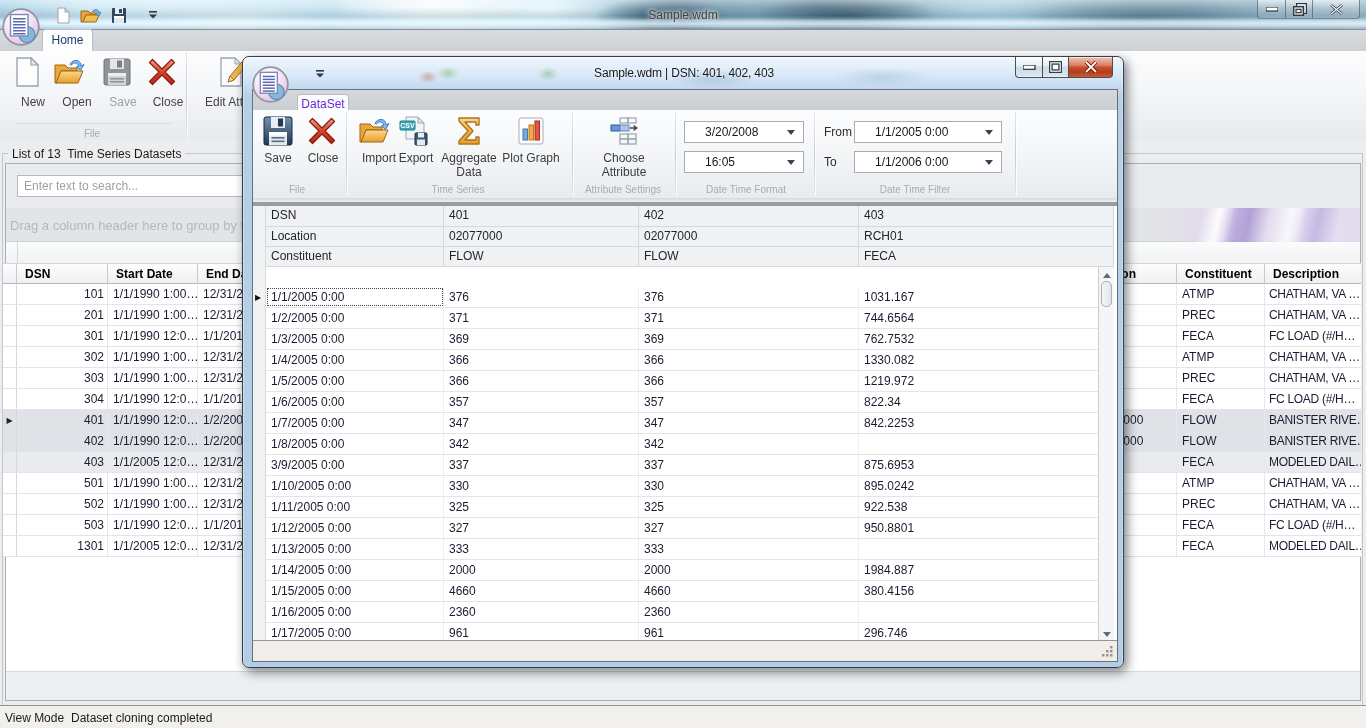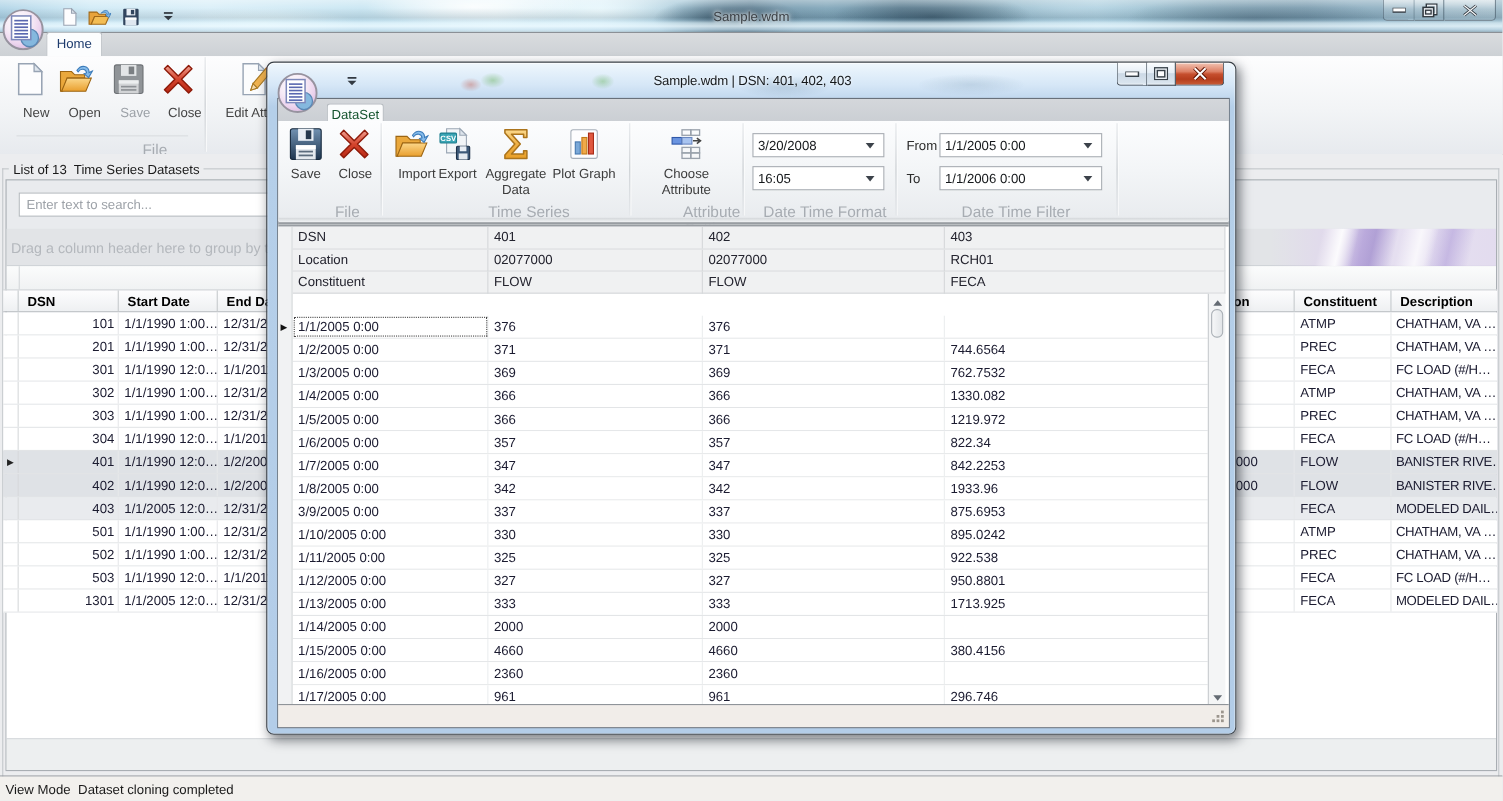--- a/index.html
+++ b/index.html
@@ -29,21 +29,21 @@
 #mwb .b2{width:27px}
 #mwb .b3{width:47px;border-radius:0 0 4px 0}
 
 #tabstrip{position:absolute;left:0;top:29px;width:1366px;height:22px;background:linear-gradient(180deg,#d9dcdf,#cdd1d5);border-top:1px solid #8b9096}
 #hometab{position:absolute;left:42px;top:29px;width:51px;height:22px;background:#fcfdfe;border:1px solid #b9bec3;border-bottom:none;border-radius:3px 3px 0 0;color:#1e3c6e;text-align:center;line-height:21px;z-index:2}
 #ribbon{position:absolute;left:0;top:51px;width:1366px;height:89px;background:linear-gradient(180deg,#fdfdfe,#f2f4f6 55%,#e7eaee)}
 #ribbon .rbline{position:absolute;left:0;top:89px;width:1366px;height:1px;background:#b6babf}
 #ribbon .rbshade{position:absolute;left:0;top:90px;width:1366px;height:6px;background:linear-gradient(180deg,#fafbfc,#eff1f3)}
 .rlabel{position:absolute;top:44px;width:60px;text-align:center;color:#444;font-size:12px}
 .rlabel2{position:absolute;top:44px;text-align:center;color:#444;font-size:12px}
-.glabel{position:absolute;color:#a7acb2;font-size:14px;text-align:right}
+.glabel{position:absolute;color:#a7acb2;font-size:10px;text-align:center}
 .gsep{position:absolute;top:1px;width:1px;height:86px;background:linear-gradient(180deg,#e3e6e9,#c9cdd1 50%,#e3e6e9);box-shadow:1px 0 0 rgba(255,255,255,.8)}
 .icon32{position:absolute;width:32px;height:32px}
 
 #client{position:absolute;left:0;top:140px;width:1366px;height:566px;background:#ecedef}
 #gcaption{position:absolute;left:8px;top:7px;color:#1a1a1a;font-size:12px;background:#ecedef;padding:0 4px;z-index:2}
 #gbox{position:absolute;left:2px;top:13px;width:1361px;height:566px;border:1px solid #c3c7cb;border-bottom:none}
 #gpanel{position:absolute;left:5px;top:23px;width:1356px;height:538px;border:1px solid #a9aeb3;background:#e9ebee}
 #search{position:absolute;left:17px;top:175px;width:1078px;height:22px;background:#fff;border:1px solid #b4b9be;color:#9da2a8;line-height:20px;padding-left:6px;z-index:1}
 #gband{position:absolute;left:6px;top:208px;width:1354px;height:34px;background:#e2e4e7;border-bottom:1px solid #cfd2d6}
 #gbandtxt{position:absolute;left:4px;top:10px;color:#b4b8bd;font-size:13px}
@@ -85,26 +85,26 @@
 #ctitletxt{position:absolute;left:341px;top:9px;width:200px;letter-spacing:-.15px;text-align:center;color:#15181b;font-size:12px;z-index:3;white-space:nowrap;text-shadow:0 0 3px rgba(255,255,255,.9)}
 #cwb{position:absolute;left:772px;top:0;display:flex;z-index:4;height:21px}
 .cwbtn{height:21px;border:1px solid #464f58;border-top:none;display:flex;align-items:center;justify-content:center;background:linear-gradient(180deg,#fafcfe,#e6eef6 45%,#ccd9e6 50%,#dce6ef);box-shadow:inset 0 1px 0 rgba(255,255,255,.9),inset 0 -1px 0 rgba(255,255,255,.4)}
 .cwbtn+.cwbtn{border-left:none}
 #cwb .b1{width:28px;border-radius:0 0 0 4px}
 #cwb .b2{width:26px}
 #cwb .b3{width:44px;border-radius:0 0 4px 0;background:linear-gradient(180deg,#f2c4b4,#dd8166 40%,#c64f2e 52%,#b53d1d 75%,#c85c36);box-shadow:inset 0 1px 0 rgba(255,255,255,.65)}
 
 #cclient{position:absolute;left:10px;top:33px;width:864px;height:571px;background:#eceef0;box-shadow:0 0 0 1px #68707a}
 #ctabstrip{position:absolute;left:0;top:0;width:864px;height:20px;background:linear-gradient(180deg,#d4d7db,#cbcfd4)}
-#ctab{position:absolute;left:44px;top:4px;width:52px;height:18px;background:#fbfcfd;border:1px solid #b6bbc0;border-bottom:none;border-radius:3px 3px 0 0;color:#14532d;text-align:center;line-height:18px}
+#ctab{position:absolute;left:44px;top:4px;width:52px;height:18px;background:#fbfcfd;border:1px solid #b6bbc0;border-bottom:none;border-radius:3px 3px 0 0;color:#6d28d9;text-align:center;line-height:18px}
 #cribbon{position:absolute;left:0;top:20px;width:864px;height:91px;background:linear-gradient(180deg,#fcfdfe,#f3f5f7 50%,#e8ebee)}
 #cribbon .rbline{position:absolute;left:0;top:88px;width:864px;height:3px;background:linear-gradient(180deg,#d4d7da,#e9ecee)}
 .crlabel{position:absolute;top:41px;text-align:center;color:#3c3c3c;font-size:12px;line-height:14px}
 .cgsep{position:absolute;top:2px;width:1px;height:84px;background:linear-gradient(180deg,#e4e7ea,#c8ccd0 50%,#e4e7ea);box-shadow:1px 0 0 rgba(255,255,255,.8)}
-.combo{position:absolute;width:120px;height:22px;background:#fff;border:1px solid #a8adb3;line-height:20px;padding-left:4px;color:#15181b}
+.combo{position:absolute;width:120px;height:22px;background:#fff;border:1px solid #a8adb3;line-height:20px;padding-left:20px;color:#15181b}
 .combo .ca{position:absolute;right:8px;top:8px;width:0;height:0;border-left:4px solid transparent;border-right:4px solid transparent;border-top:5px solid #3c424a}
 .flabel{position:absolute;color:#2c2c2c;line-height:22px}
 
 #cgrid{position:absolute;left:0;top:114px;width:864px;height:436px;background:#fff;border-top:2px solid #989da2;overflow:hidden}
 .cinf{position:absolute;left:13px;width:848px;height:20px;background:#f0f1f2;border-bottom:1px solid #d5d8da;display:flex}
 .cinf div{height:20px;line-height:19px;padding-left:5px;color:#23232e;border-right:1px solid #d5d8da;overflow:hidden}
 #cghead{position:absolute;left:13px;top:61px;width:848px;height:20px;background:linear-gradient(180deg,#fdfdfe,#eff1f3);border-bottom:1px solid #b4b8bd;display:flex}
 #cghead div{height:20px;line-height:20px;padding-left:5px;font-weight:bold;color:#000;border-right:1px solid #c6cacd}
 .w1{width:178px}.w2{width:195px}.w3{width:220px}.w4{width:239px}.w4i{width:255px}
 .crow{position:absolute;left:13px;width:832px;height:21px;display:flex;border-bottom:1px solid #e3e5e7;background:#fff}
@@ -579,20 +579,21 @@
    <div class="cinf" style="top:41px">
           <div class="w1">Constituent</div>
           <div class="w2">FLOW</div>
           <div class="w3">FLOW</div>
           <div class="w4i">FECA</div>
         </div>
    <div class="crow" style="top:81px">
           <div class="cc c1 cfoc">1/1/2005 0:00</div>
           <div class="cc c2">376</div>
           <div class="cc c3">376</div>
+          <div class="cc c4">1031.167</div>
         </div>
 <div class="crow" style="top:102px">
           <div class="cc c1">1/2/2005 0:00</div>
           <div class="cc c2">371</div>
           <div class="cc c3">371</div>
           <div class="cc c4">744.6564</div>
         </div>
 <div class="crow" style="top:123px">
           <div class="cc c1">1/3/2005 0:00</div>
           <div class="cc c2">369</div>
@@ -620,21 +621,20 @@
 <div class="crow" style="top:207px">
           <div class="cc c1">1/7/2005 0:00</div>
           <div class="cc c2">347</div>
           <div class="cc c3">347</div>
           <div class="cc c4">842.2253</div>
         </div>
 <div class="crow" style="top:228px">
           <div class="cc c1">1/8/2005 0:00</div>
           <div class="cc c2">342</div>
           <div class="cc c3">342</div>
-          <div class="cc c4">1933.96</div>
         </div>
 <div class="crow" style="top:249px">
           <div class="cc c1">3/9/2005 0:00</div>
           <div class="cc c2">337</div>
           <div class="cc c3">337</div>
           <div class="cc c4">875.6953</div>
         </div>
 <div class="crow" style="top:270px">
           <div class="cc c1">1/10/2005 0:00</div>
           <div class="cc c2">330</div>
@@ -650,26 +650,26 @@
 <div class="crow" style="top:312px">
           <div class="cc c1">1/12/2005 0:00</div>
           <div class="cc c2">327</div>
           <div class="cc c3">327</div>
           <div class="cc c4">950.8801</div>
         </div>
 <div class="crow" style="top:333px">
           <div class="cc c1">1/13/2005 0:00</div>
           <div class="cc c2">333</div>
           <div class="cc c3">333</div>
-          <div class="cc c4">1713.925</div>
         </div>
 <div class="crow" style="top:354px">
           <div class="cc c1">1/14/2005 0:00</div>
           <div class="cc c2">2000</div>
           <div class="cc c3">2000</div>
+          <div class="cc c4">1984.887</div>
         </div>
 <div class="crow" style="top:375px">
           <div class="cc c1">1/15/2005 0:00</div>
           <div class="cc c2">4660</div>
           <div class="cc c3">4660</div>
           <div class="cc c4">380.4156</div>
         </div>
 <div class="crow" style="top:396px">
           <div class="cc c1">1/16/2005 0:00</div>
           <div class="cc c2">2360</div>

